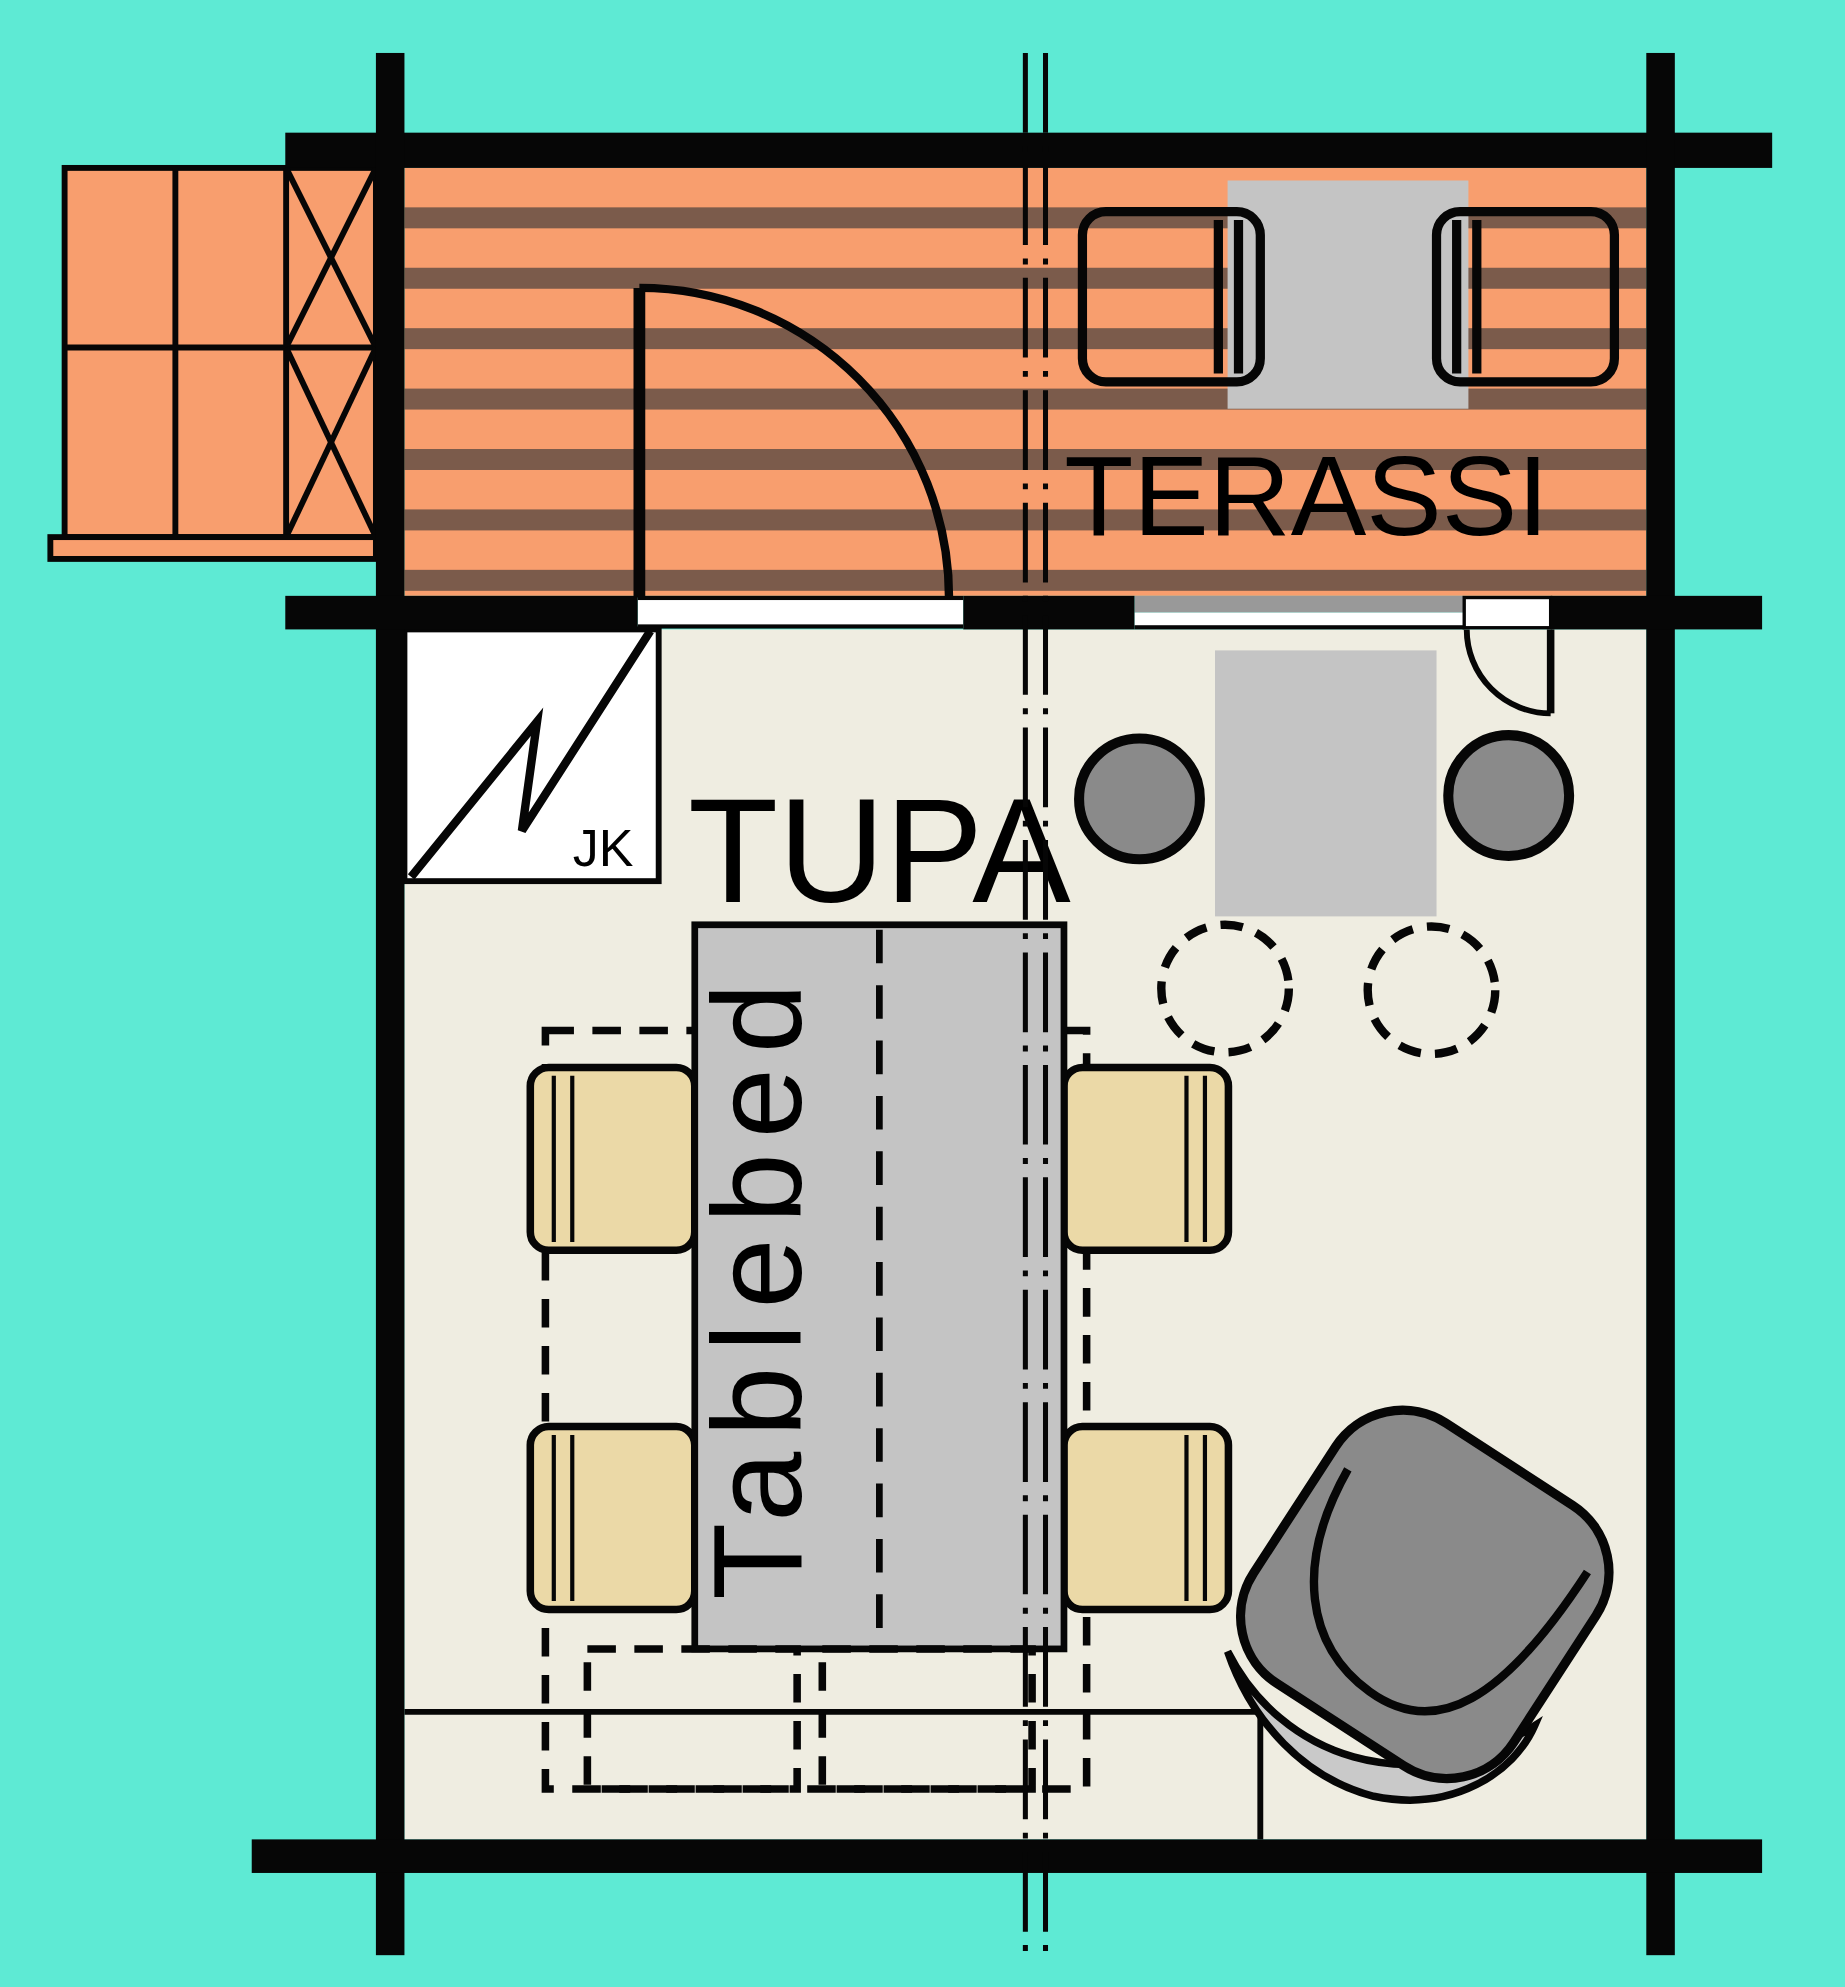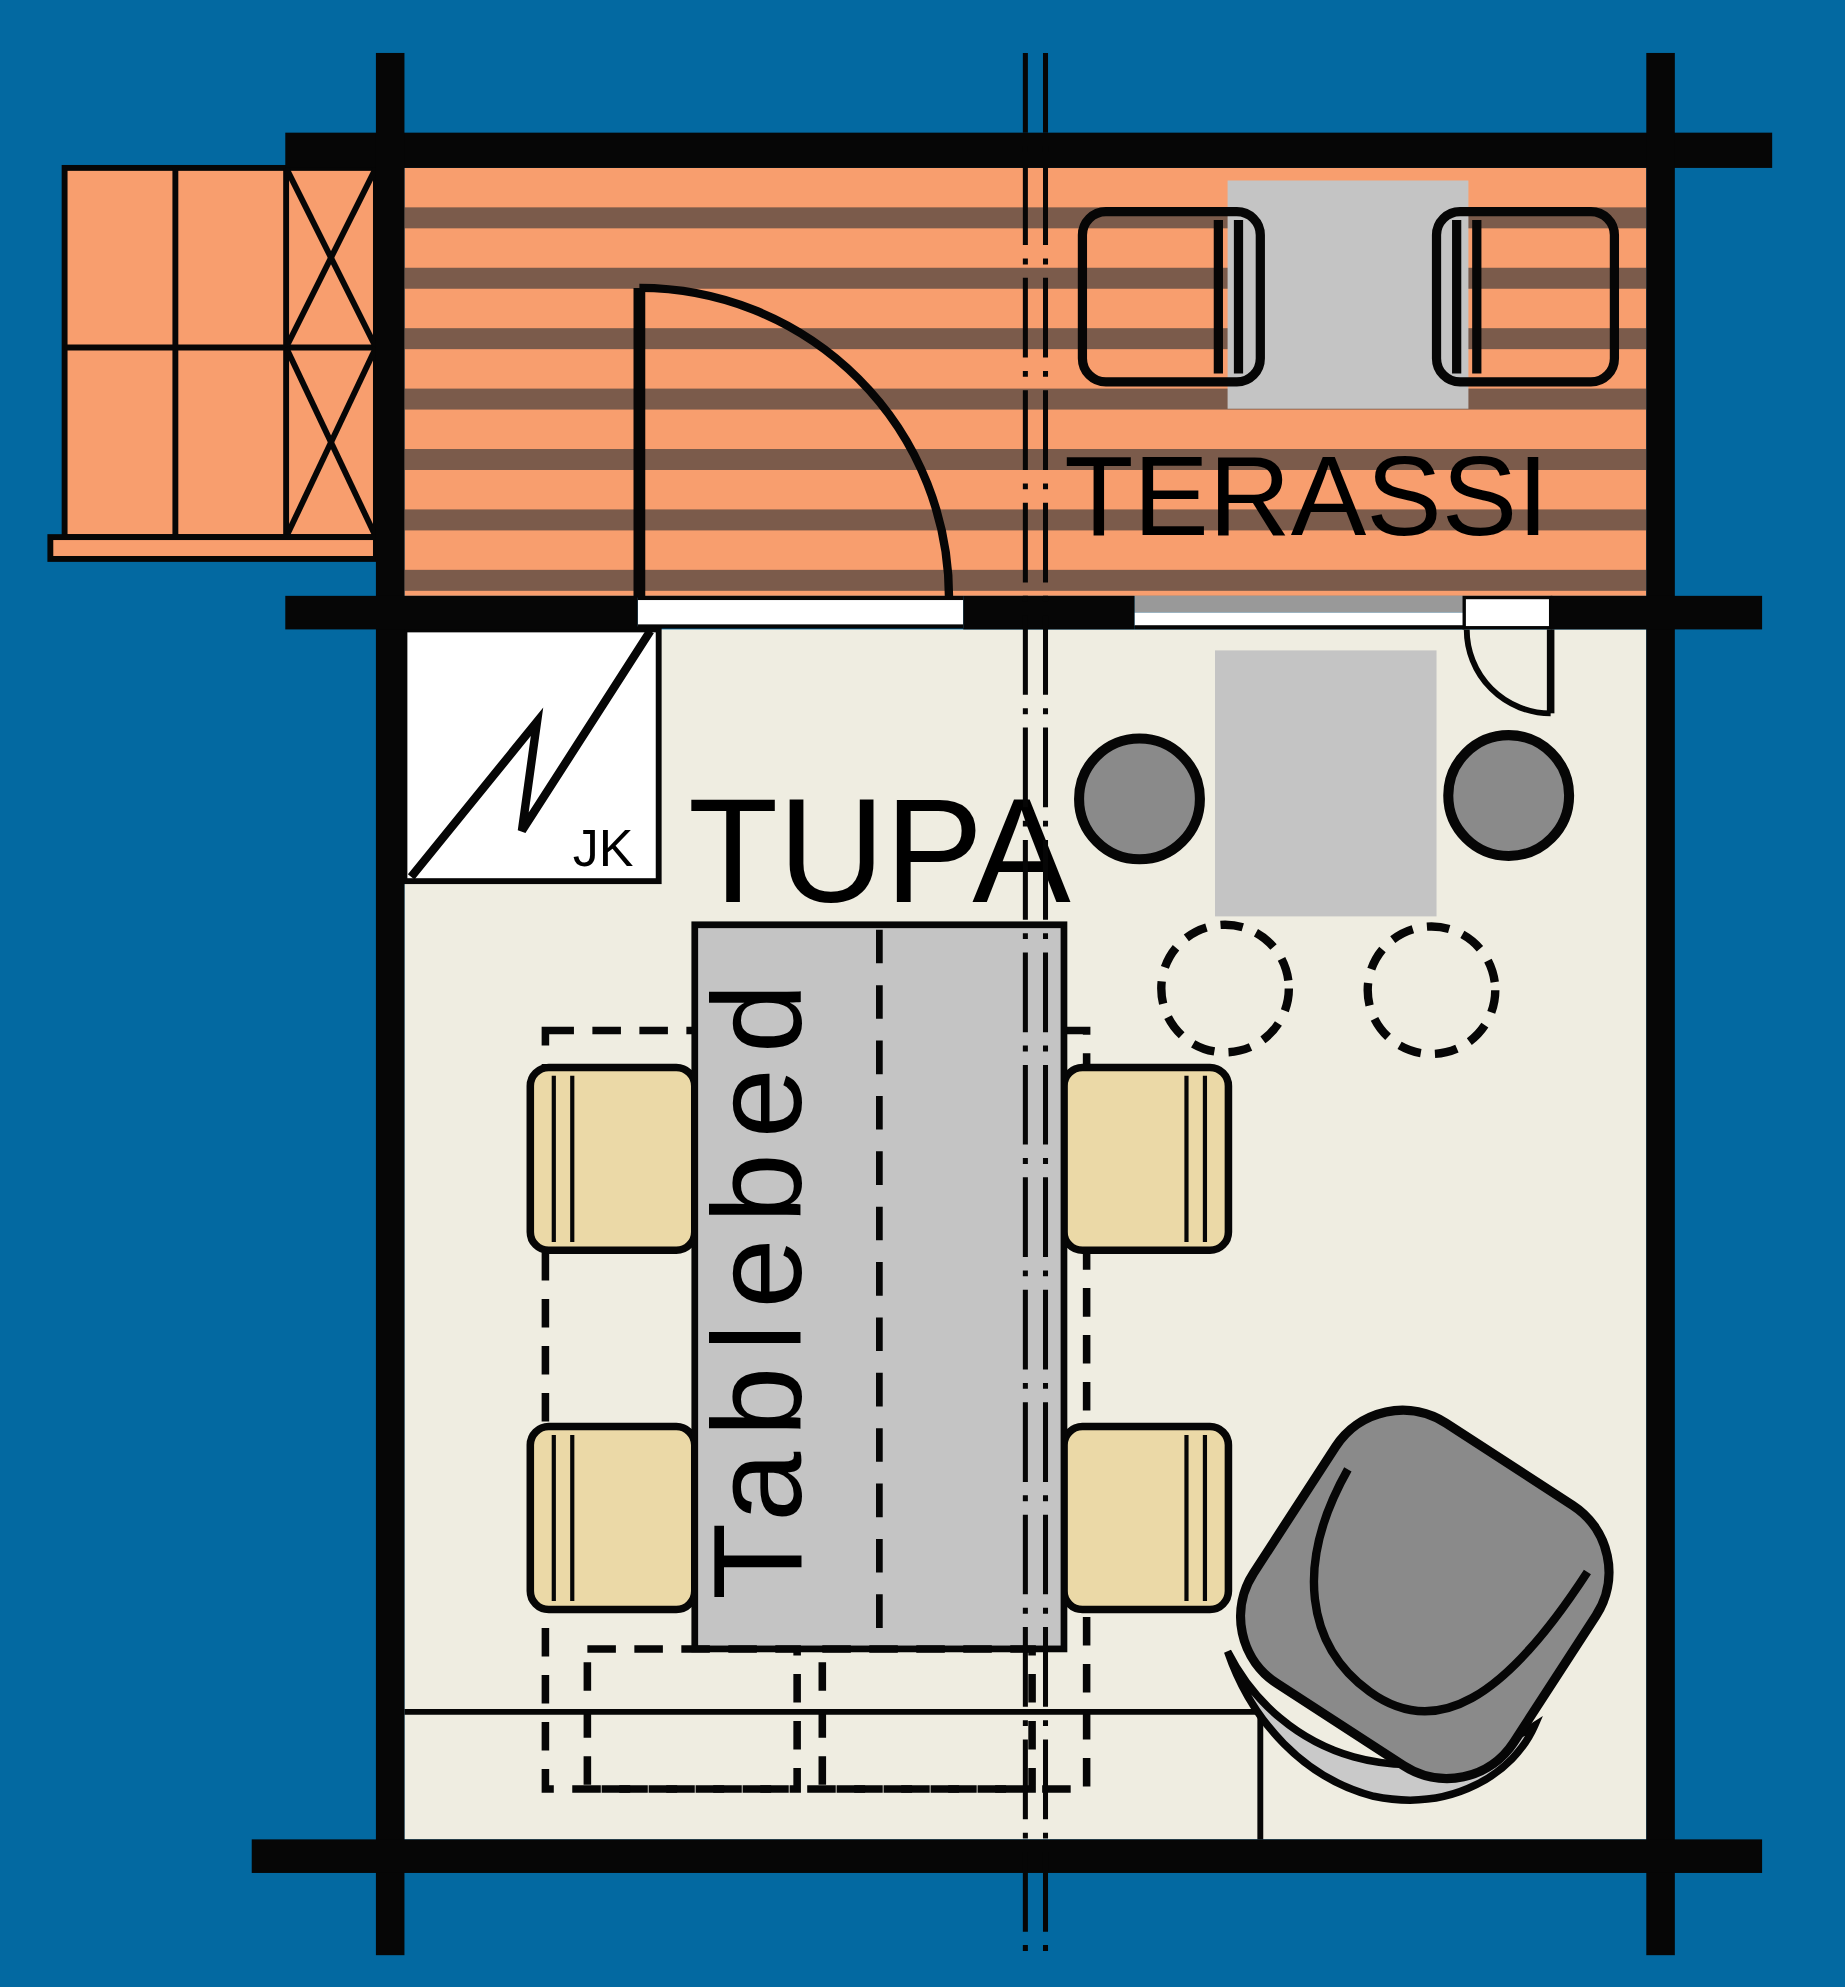--- a/index.html
+++ b/index.html
@@ -1,16 +1,16 @@
 <!DOCTYPE html>
 <html style="font-size:13.4px"><head>
 <meta charset="utf-8">
 <style>
   html,body{margin:0;padding:0;background:#ffffff;}
-  .page{width:1846px;height:1988px;position:relative;background:#0369a1;}
+  .page{width:1846px;height:1988px;position:relative;background:#5eead4;}
   svg{display:block;}
   text{font-family:"Liberation Sans", sans-serif;fill:#000;}
   .room-label{font-size:176px;}
   .terrace-label{font-size:135px;}
   .jk-label{font-size:62px;}
   .tablebed-label{font-size:150px;letter-spacing:18px;}
 </style>
 </head>
 <body>
 

